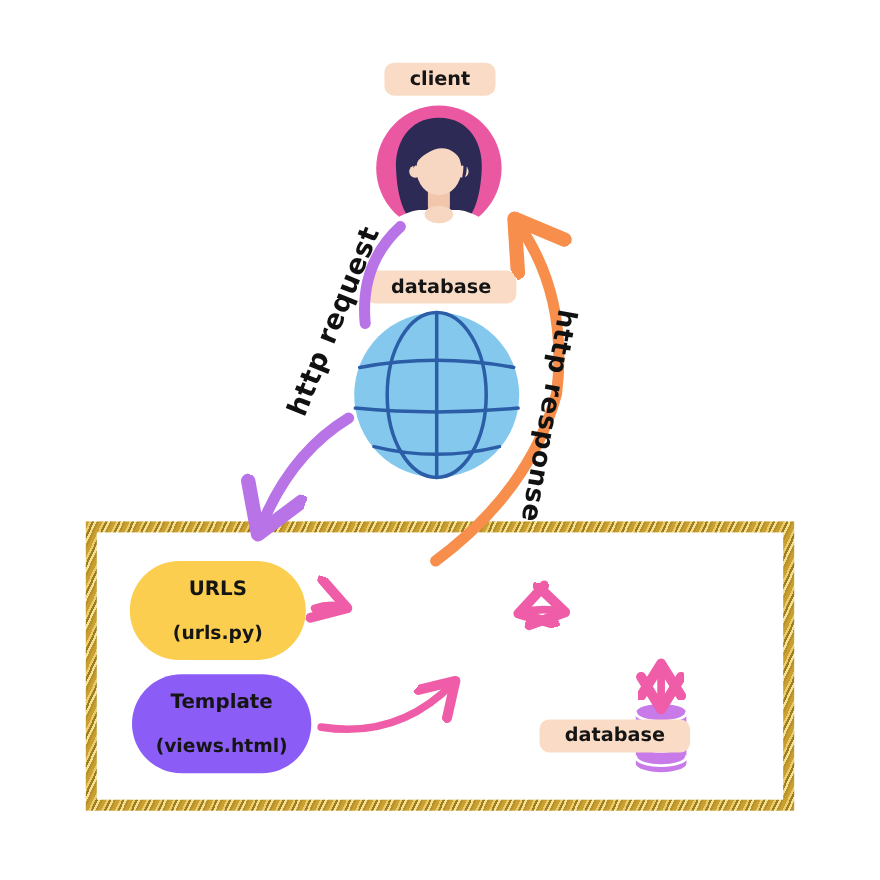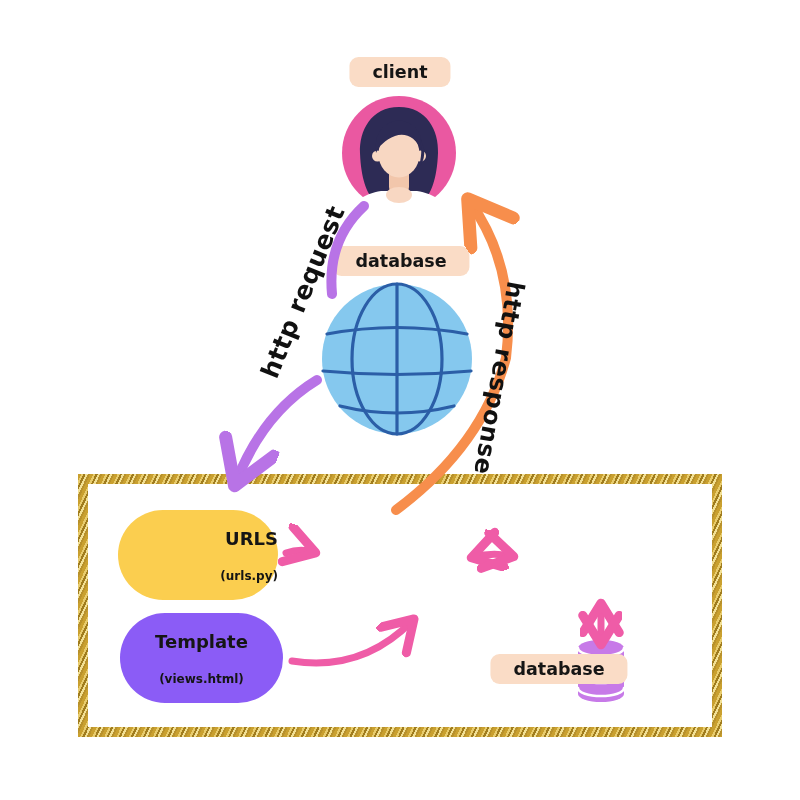--- a/index.html
+++ b/index.html
@@ -30,22 +30,22 @@
       repeating-linear-gradient(115deg,#c9a02f 0 3px,#e8cc6d 3px 5px,#a07c1d 5px 7px,#f2e094 7px 9px,#b8912b 9px 11px);
   }
   .gold-frame-inner{width:100%;height:100%;background:#ffffff;}
   
   .pill{
     position:absolute;border-radius:46px;display:flex;flex-direction:column;
     align-items:center;justify-content:center;gap:5px;text-align:center;
     font-weight:700;color:#151515;z-index:3;
   }
   .pill .title{font-size:18px;}
-  .pill .sub{font-size:12px;margin-top:15px;}
-  .pill.yellow{background:#fbce4f;align-items:flex-end;}
+  .pill .sub{font-size:17px;margin-top:15px;}
+  .pill.yellow{background:#fbce4f;}
   .pill.green{background:#8b5cf6;}
   #node-urls{left:118px;top:510px;width:160px;height:90px;}
   #node-view{left:320px;top:512px;width:162px;height:88px;}
   #node-model{left:518px;top:510px;width:160px;height:90px;}
   #node-template{left:120px;top:613px;width:163px;height:90px;}
   
   .art{position:absolute;z-index:4;}
   #avatar-svg{left:329px;top:93px;}
   #globe-svg{left:317px;top:279px;}
   #cylinder-svg{left:575px;top:636px;z-index:4;}

